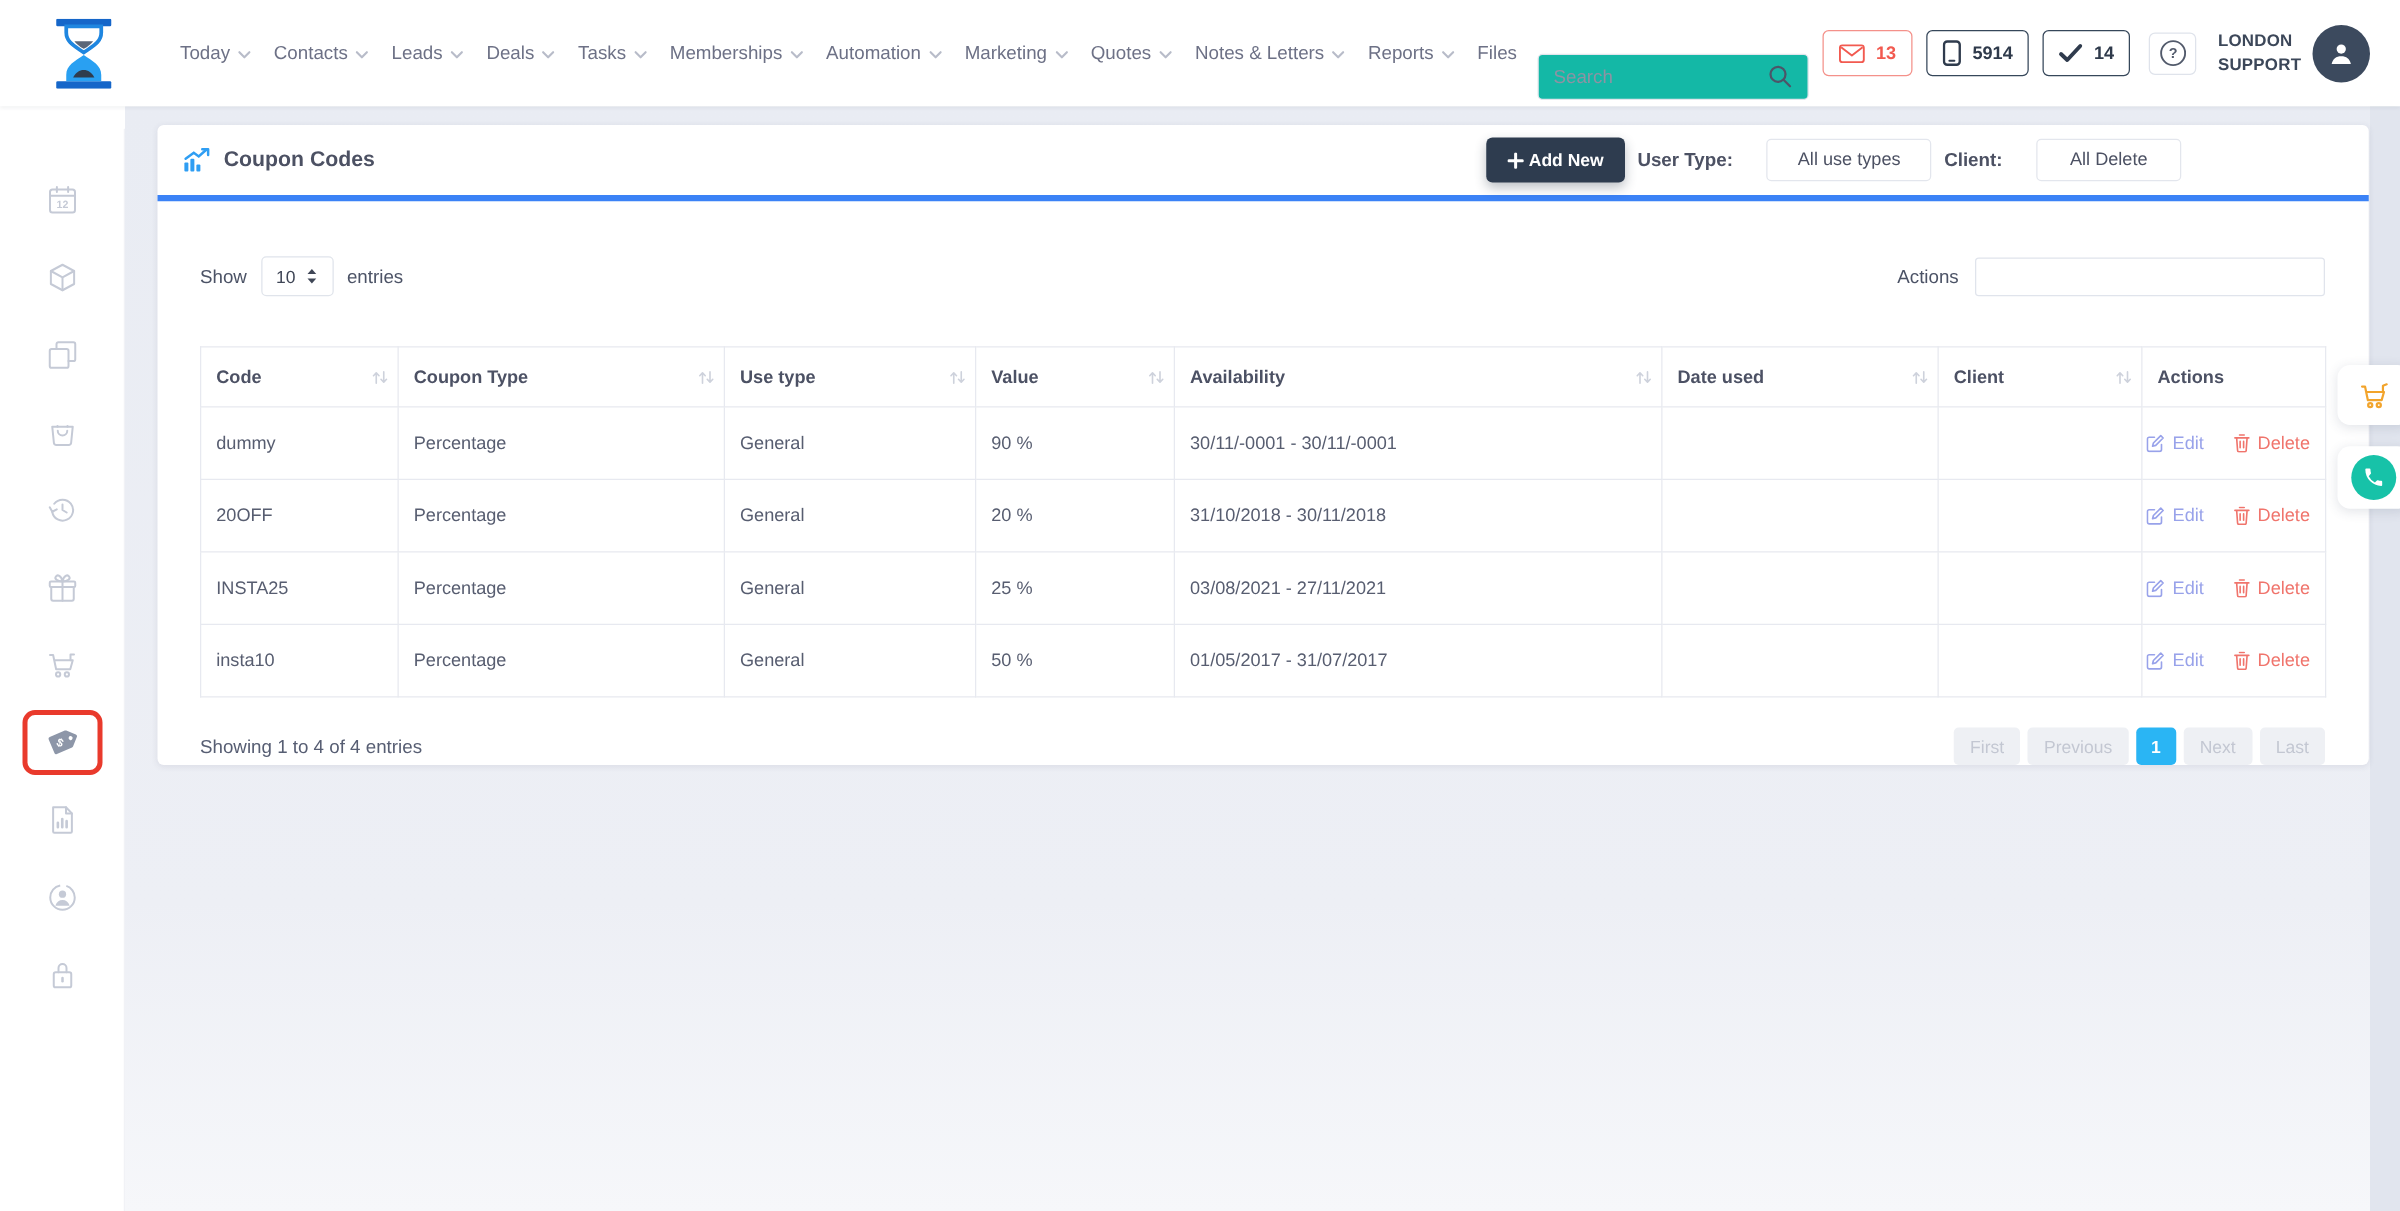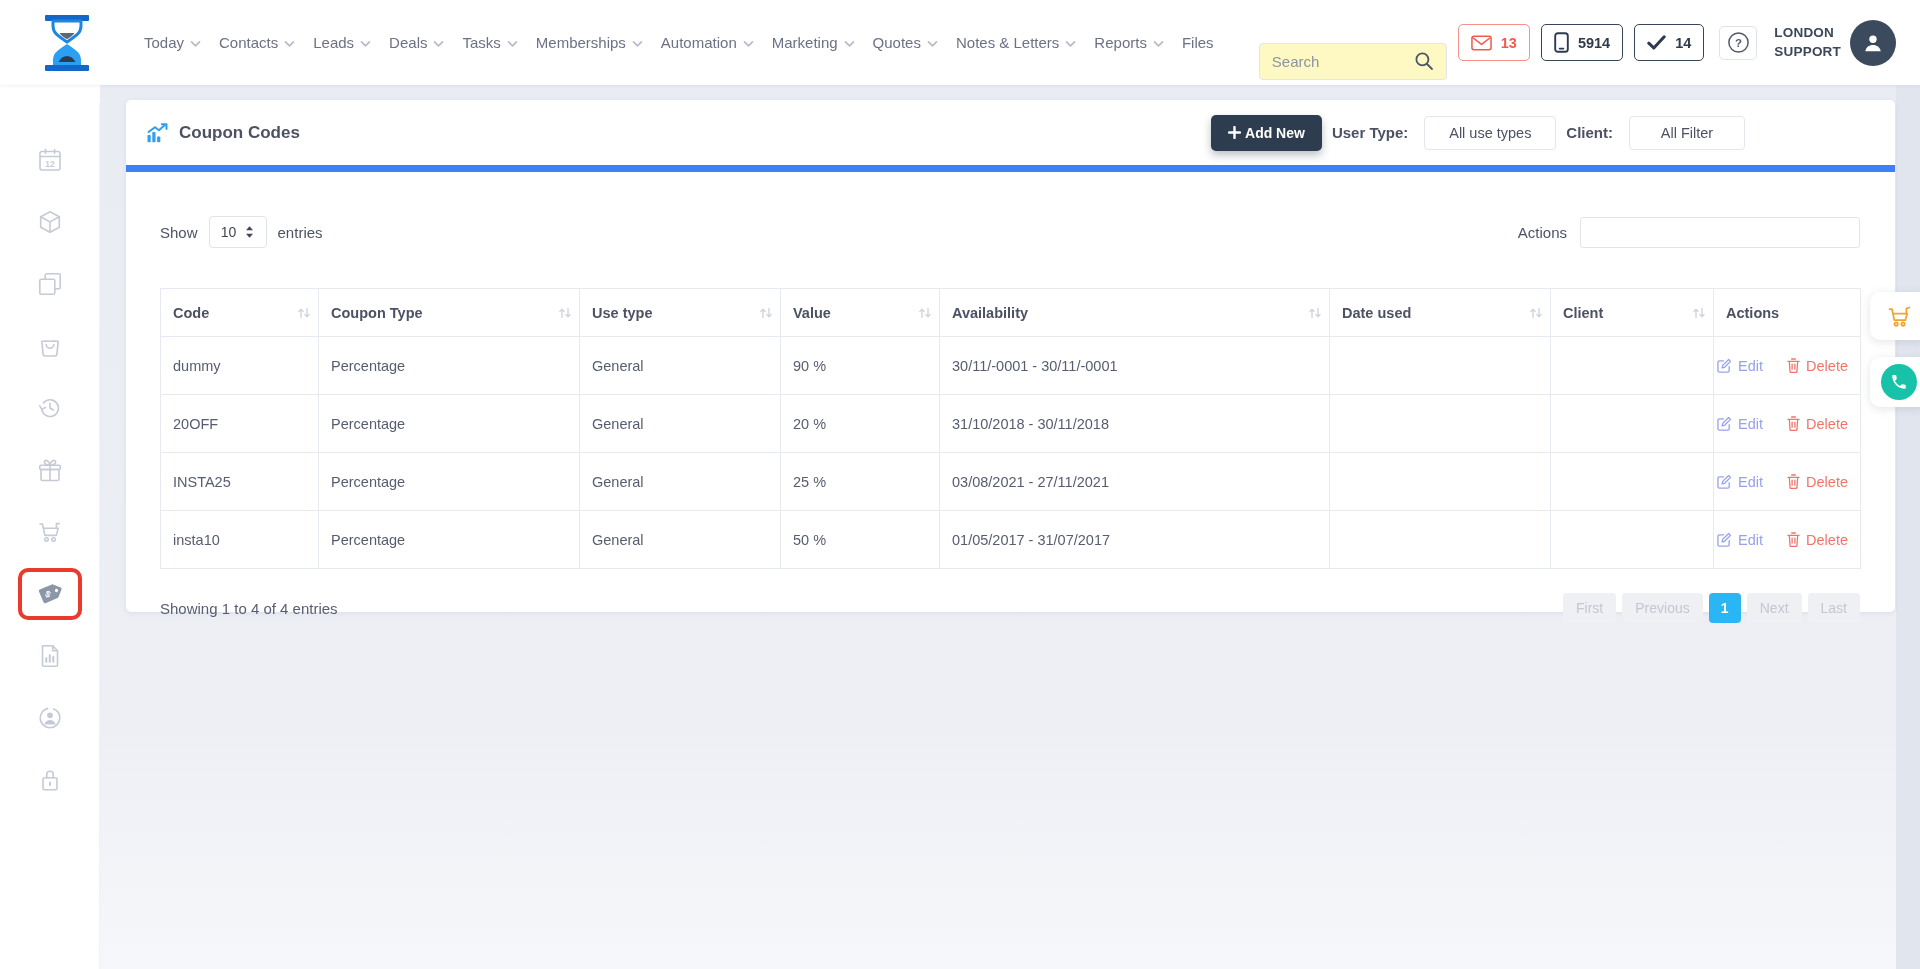--- a/index.html
+++ b/index.html
@@ -16,21 +16,21 @@
     display:flex; align-items:center; z-index:40;
     box-shadow:0 1px 3px rgba(40,50,70,.07);
     padding-left:16px;
   }
   .logo { margin-left:28px; cursor:pointer; }
   .main-nav { display:flex; align-items:center; margin-left:54px; gap:18px; }
   .nav-item { display:flex; align-items:center; gap:6px; color:#6d7186; font-size:15px; font-weight:500; cursor:pointer; white-space:nowrap; }
   .nav-item .chev { color:#b8bcc9; margin-top:2px; }
 
   .topbar-right { margin-left:auto; display:flex; align-items:center; margin-right:24px; }
-  .search-box { display:flex; align-items:center; width:188px; height:37px; border:1px solid #e2e5ec; border-radius:4px; background:#fef9c3;margin-top:37px; }
+  .search-box { display:flex; align-items:center; width:217px; height:37px; border:1px solid #e2e5ec; border-radius:4px; background:#14b8a6;margin-top:37px; }
   .search-box input { flex:1; min-width:0; border:0; outline:0; padding:0 12px; font-size:15px; color:#4a5061; font-family:inherit; background:transparent; }
   .search-box input::placeholder { color:#8d93a3; }
   .search-btn { width:44px; height:100%; border:0; background:none; display:flex; align-items:center; justify-content:center; cursor:pointer; }
 
   .tb-badge { display:flex; align-items:center; gap:9px; height:37px; padding:0 12px; border:1.6px solid #36475a; border-radius:5px; margin-left:11px; font-size:14.5px; font-weight:700; color:#2f3a4b; background:#fff; cursor:pointer; }
   .tb-badge.red { border-color:#f4918a; color:#f25a50; }
   .help-btn { margin-left:15px; width:38px; height:34px; border:1px solid #dfe3eb; border-radius:5px; background:#fff; display:flex; align-items:center; justify-content:center; cursor:pointer; }
   .user-name { margin-left:17px; font-size:13.5px; font-weight:700; color:#3c4759; line-height:1.35; letter-spacing:.2px; }
   .avatar { width:46px; height:46px; border-radius:50%; background:#3c4a5e; margin-left:9px; display:flex; align-items:center; justify-content:center; cursor:pointer; flex:none; }
 
@@ -41,29 +41,29 @@
   .active-box { width:64px; height:52px; border:4px solid #e93a2c; border-radius:10px; display:flex; align-items:center; justify-content:center; color:#8d96a8; }
 
   
   .main { position:absolute; left:100px; top:85px; right:0; bottom:0;
     background:linear-gradient(#e9ecf3, #edeff5 72%, #f6f7fa); }
   .scroll-track { position:absolute; top:85px; right:0; width:24px; bottom:0; background:#e1e5ee; z-index:20; cursor:pointer; }
 
   .panel { margin:15px 25px 0 26px; height:512px; background:#fff; border-radius:5px;
     box-shadow:0 1px 5px rgba(50,60,90,.09); position:relative; z-index:25; }
 
-  .panel-header { height:72px; display:flex; align-items:center; padding-left:20px; border-bottom:7px solid #3b82f6; }
+  .panel-header { height:61px; display:flex; align-items:center; padding-left:20px; border-bottom:5px solid #3b82f6; }
   .panel-title-wrap { display:flex; align-items:center; gap:10px; }
   .panel-title { font-size:17px; font-weight:700; color:#4c5163; }
   .panel-header-right { margin-left:auto; display:flex; align-items:center; padding-right:150px; }
   .add-new-btn { height:36px; padding:0 17px; background:#2e3c4f; color:#fff; border:0; border-radius:5px;
     font-size:14px; font-weight:700; font-family:inherit; display:flex; align-items:center; gap:4px; cursor:pointer;
     box-shadow:0 4px 9px rgba(30,42,60,.3); }
   .hdr-label { margin-left:10px; font-size:15px; font-weight:600; color:#4c5163; }
-  .hdr-select { margin-left:16px; height:34px; border:1px solid #e3e6ed; border-radius:4px; background:#fff;
+  .hdr-select { margin-left:27px; height:34px; border:1px solid #e3e6ed; border-radius:4px; background:#fff;
     display:flex; align-items:center; justify-content:center; padding:0 16px; font-size:14.5px; color:#4c5163; cursor:pointer; }
   .hdr-select.usetype { min-width:132px; } .hdr-select.client { min-width:116px; }
 
   .panel-body { padding:0 35px 0 34px; }
   .controls-row { display:flex; align-items:center; margin:44px 0 40px 0; }
   .show-wrap { display:flex; align-items:center; gap:11px; font-size:15px; color:#4c5366; }
   .page-size { height:32px; width:58px; border:1px solid #e0e4eb; border-radius:4px; background:#fff;
     display:flex; align-items:center; justify-content:center; gap:9px; font-size:14px; color:#3f4656; cursor:pointer; }
   .filter-wrap { margin-left:auto; display:flex; align-items:center; gap:13px; font-size:15px; color:#4c5366; }
   .filter-wrap input { width:280px; height:31px; border:1px solid #e0e4ec; border-radius:3px; outline:none;
@@ -352,21 +352,21 @@
       <div class="panel-header-right">
         <button class="add-new-btn">
           <svg width="13" height="13" viewBox="0 0 13 13">
             <path d="M6.5 1v11M1 6.5h11" stroke="#fff" stroke-width="2.4" stroke-linecap="round"></path>
           </svg>
           <span>Add New</span>
         </button>
         <span class="hdr-label">User Type:</span>
         <div class="hdr-select usetype">All use types</div>
         <span class="hdr-label">Client:</span>
-        <div class="hdr-select client">All Filter</div>
+        <div class="hdr-select client">All Delete</div>
       </div>
     </div>
 
     <div class="panel-body">
       <div class="controls-row">
         <div class="show-wrap">
           <span>Show</span>
           <div class="page-size">
             <span>10</span>
             <svg width="9" height="14" viewBox="0 0 9 14">

